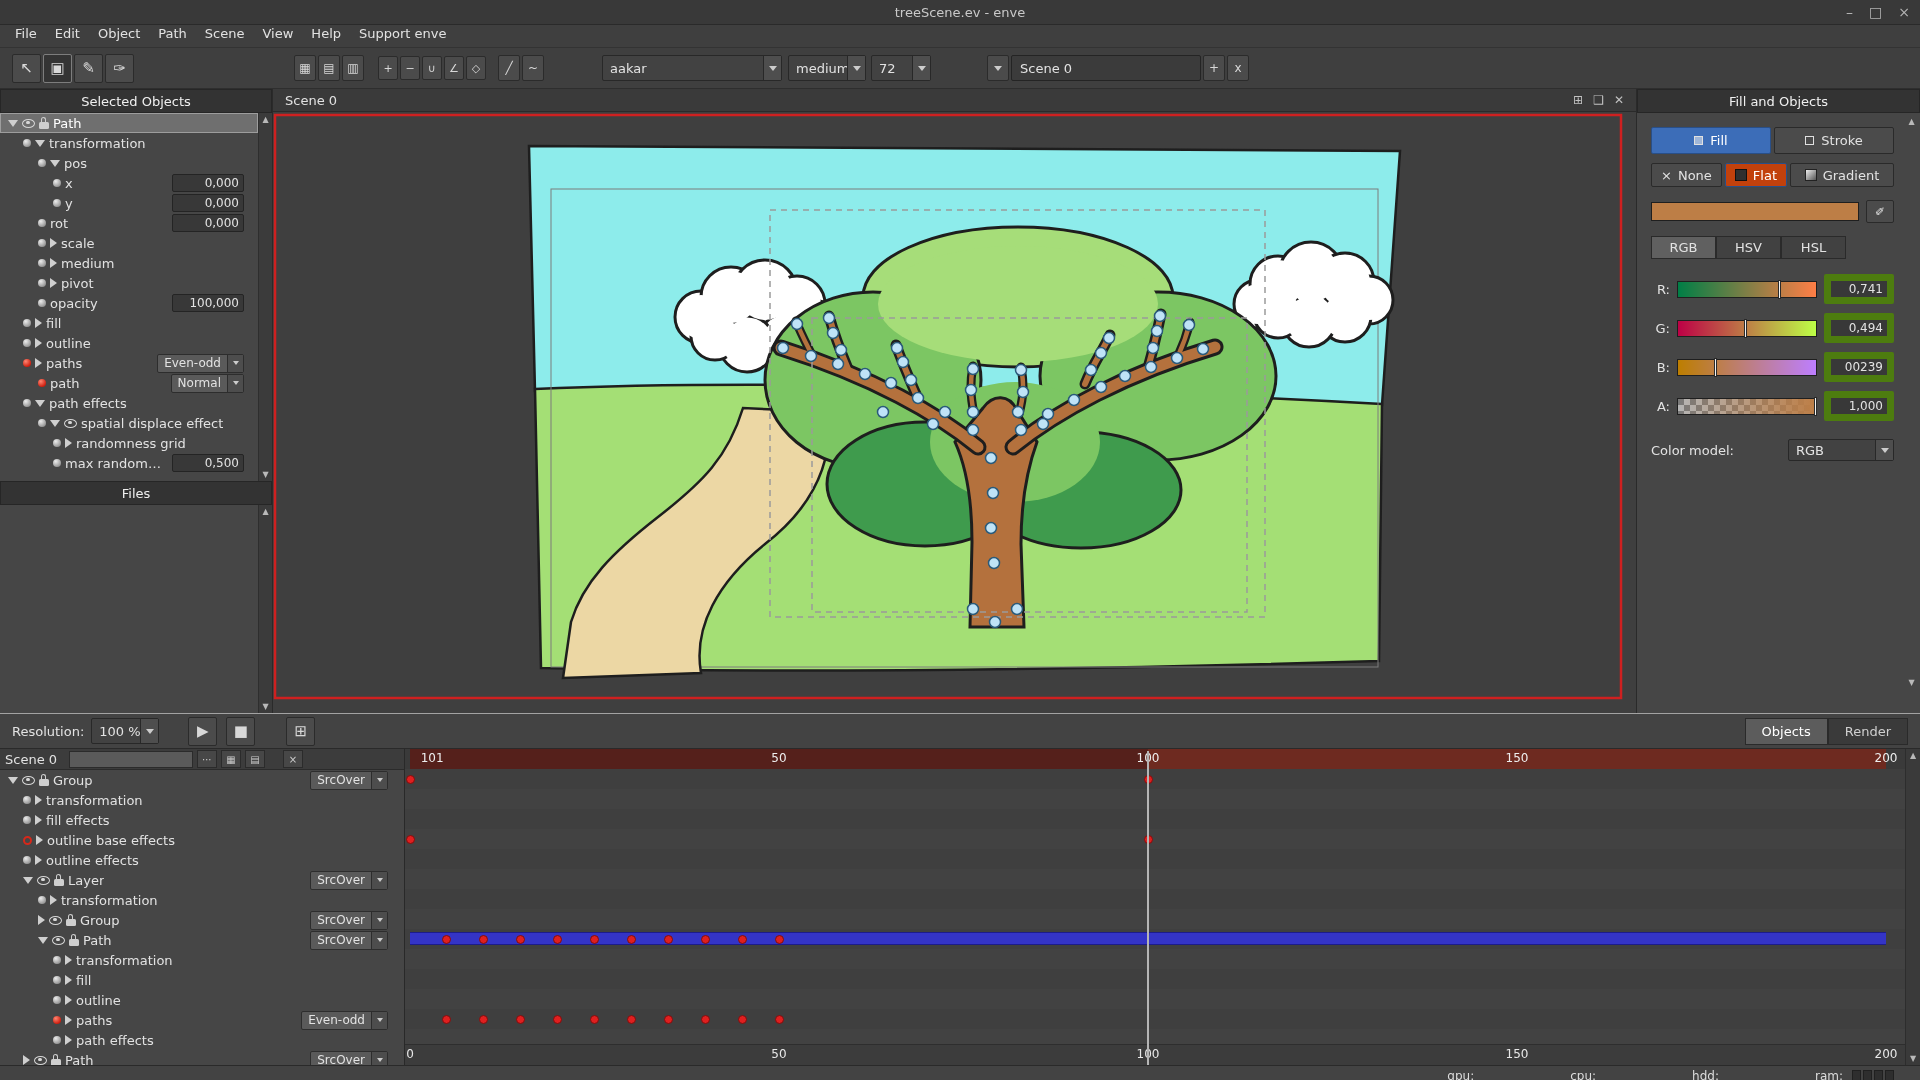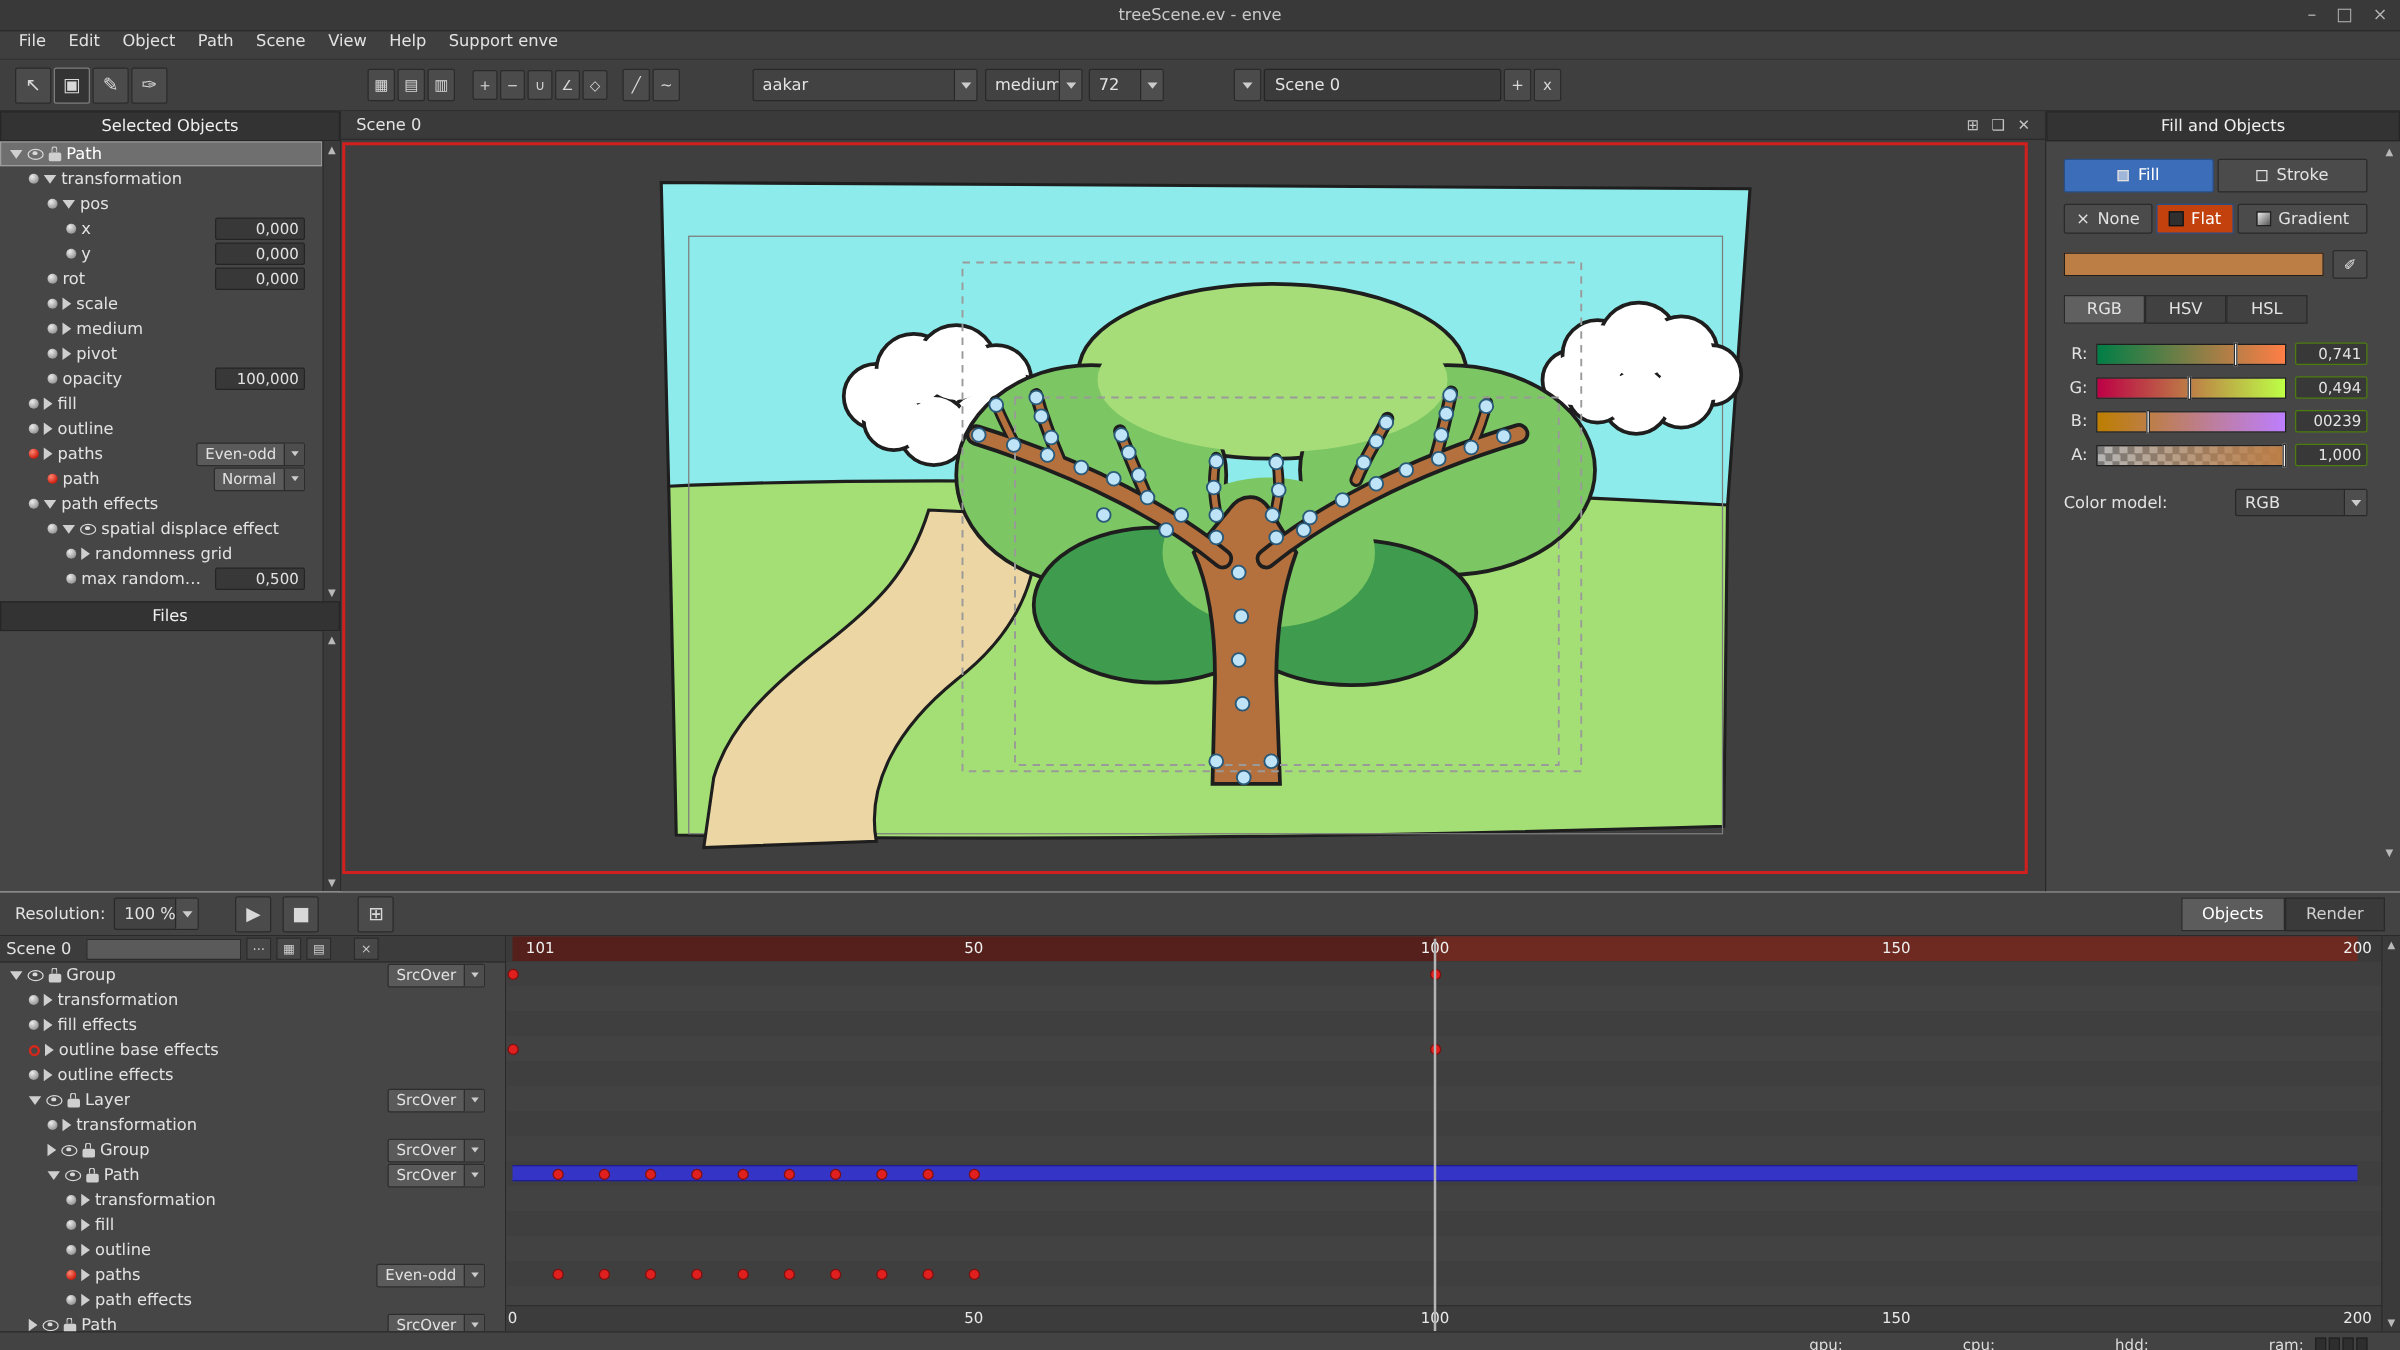--- a/index.html
+++ b/index.html
@@ -75,21 +75,21 @@
   .pipbtn{width:26px;height:21px;background:#4b4b4b;border:1px solid #2a2a2a;border-radius:2px;display:flex;align-items:center;justify-content:center;font-size:12px}
   .ctabs{display:flex;margin-bottom:15px}
   .ctab{width:63px;height:21px;display:flex;align-items:center;justify-content:center;background:#414141;border:1px solid #2a2a2a}
   .ctab.active{background:#606060}
   .chrow{display:flex;align-items:center;margin-bottom:9px;gap:7px}
   .chlabel{width:19px;text-align:right;flex:none}
   .chslider{flex:1;height:15px;border:1px solid #1f1f1f;position:relative;background:#555}
   .chslider .fillgrad{position:absolute;inset:0}
   .chslider.alpha{background-image:conic-gradient(#b5b5b5 25%,#7a7a7a 0 50%,#b5b5b5 0 75%,#7a7a7a 0);background-size:12px 12px}
   .chmark{position:absolute;top:-2px;bottom:-2px;width:3px;background:#f2f2f2;border:1px solid #2a2a2a;box-sizing:border-box}
-  .chval{width:48px;height:16px;background:#383838;border:1px solid #4d7c0f;border-radius:2px;text-align:right;padding:0 4px;line-height:16px;font-size:12px;flex:none}
+  .chval{width:48px;height:16px;background:#383838;border:7px solid #4d7c0f;border-radius:2px;text-align:right;padding:0 4px;line-height:16px;font-size:12px;flex:none}
   .cmrow{display:flex;align-items:center;margin-top:18px}
   .cmrow .cmlabel{flex:none}
   .cmrow .combo{margin-left:auto;width:104px;height:20px}
   .rc-gutter{position:absolute;right:2px;top:28px;bottom:26px;width:13px;display:flex;flex-direction:column;justify-content:space-between;align-items:center;color:#b9b9b9;font-size:8px}
 
   
   .bottombar{height:34px;background:#434343;border-top:1px solid #a3a3a3;display:flex;align-items:center;padding:0 12px;gap:7px;flex:none}
   .vtabs{margin-left:auto;display:flex}
   .vtab{padding:5px 16px;background:#3a3a3a;border:1px solid #2a2a2a;color:#cfcfcf}
   .vtab.active{background:#5c5c5c;color:#fff}

